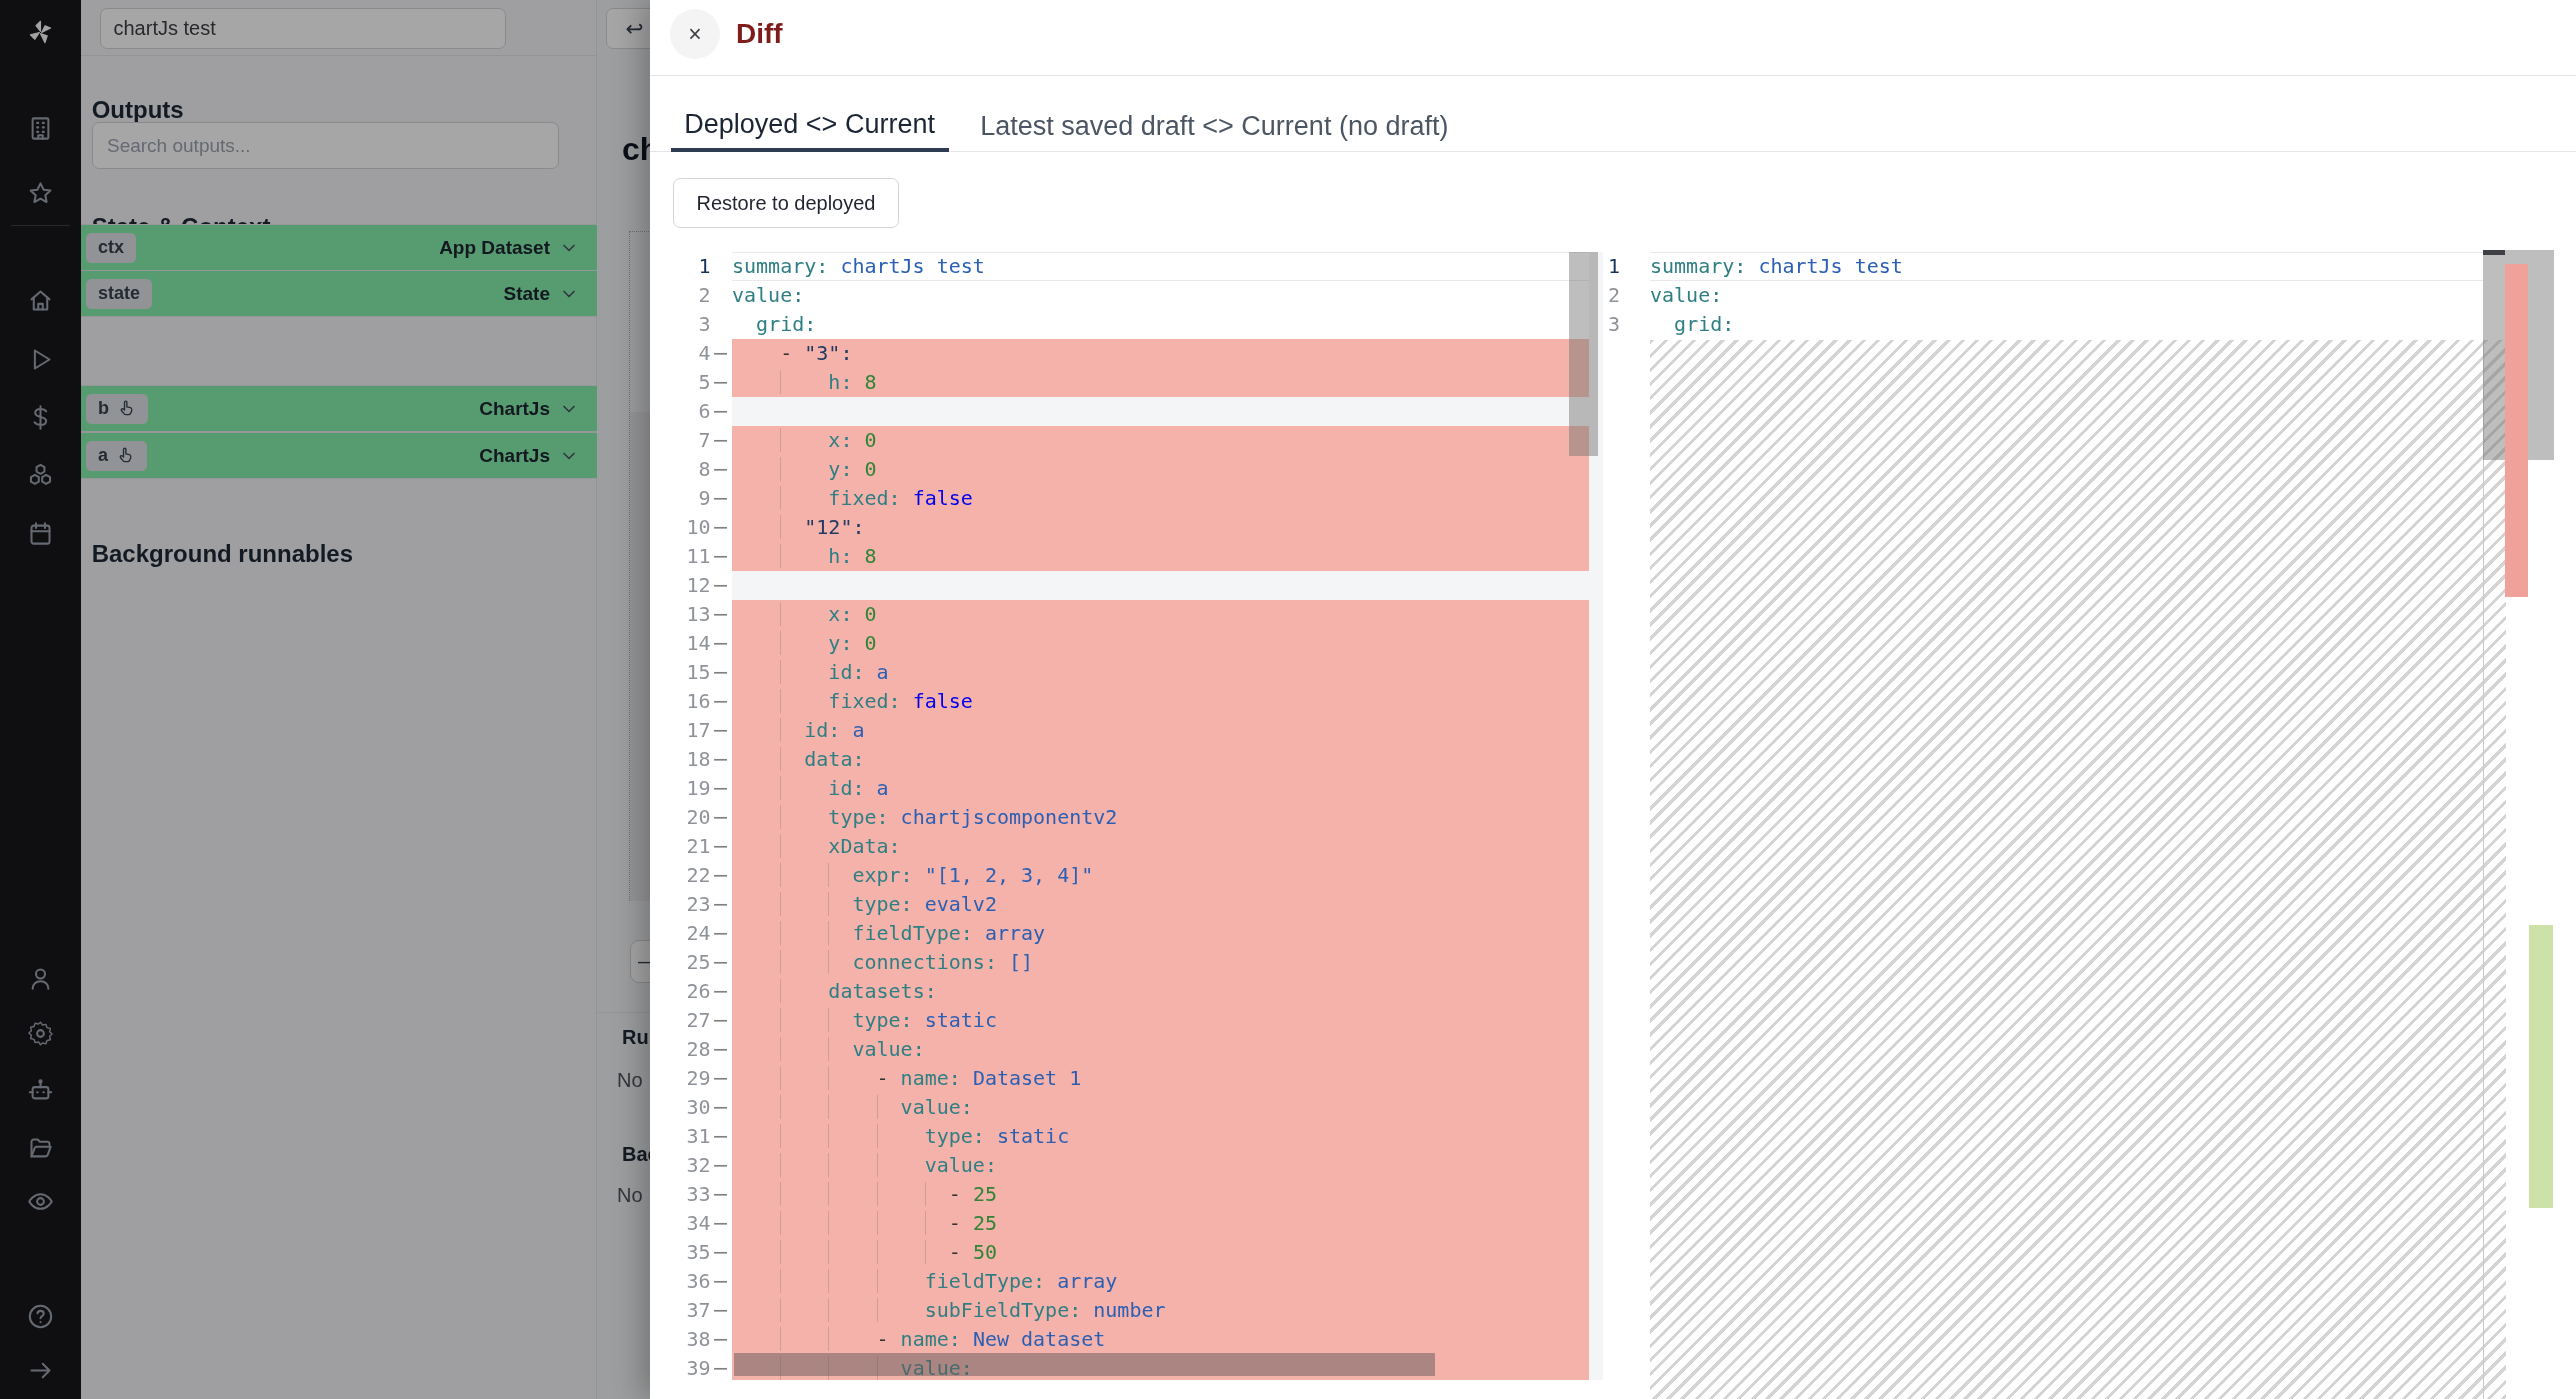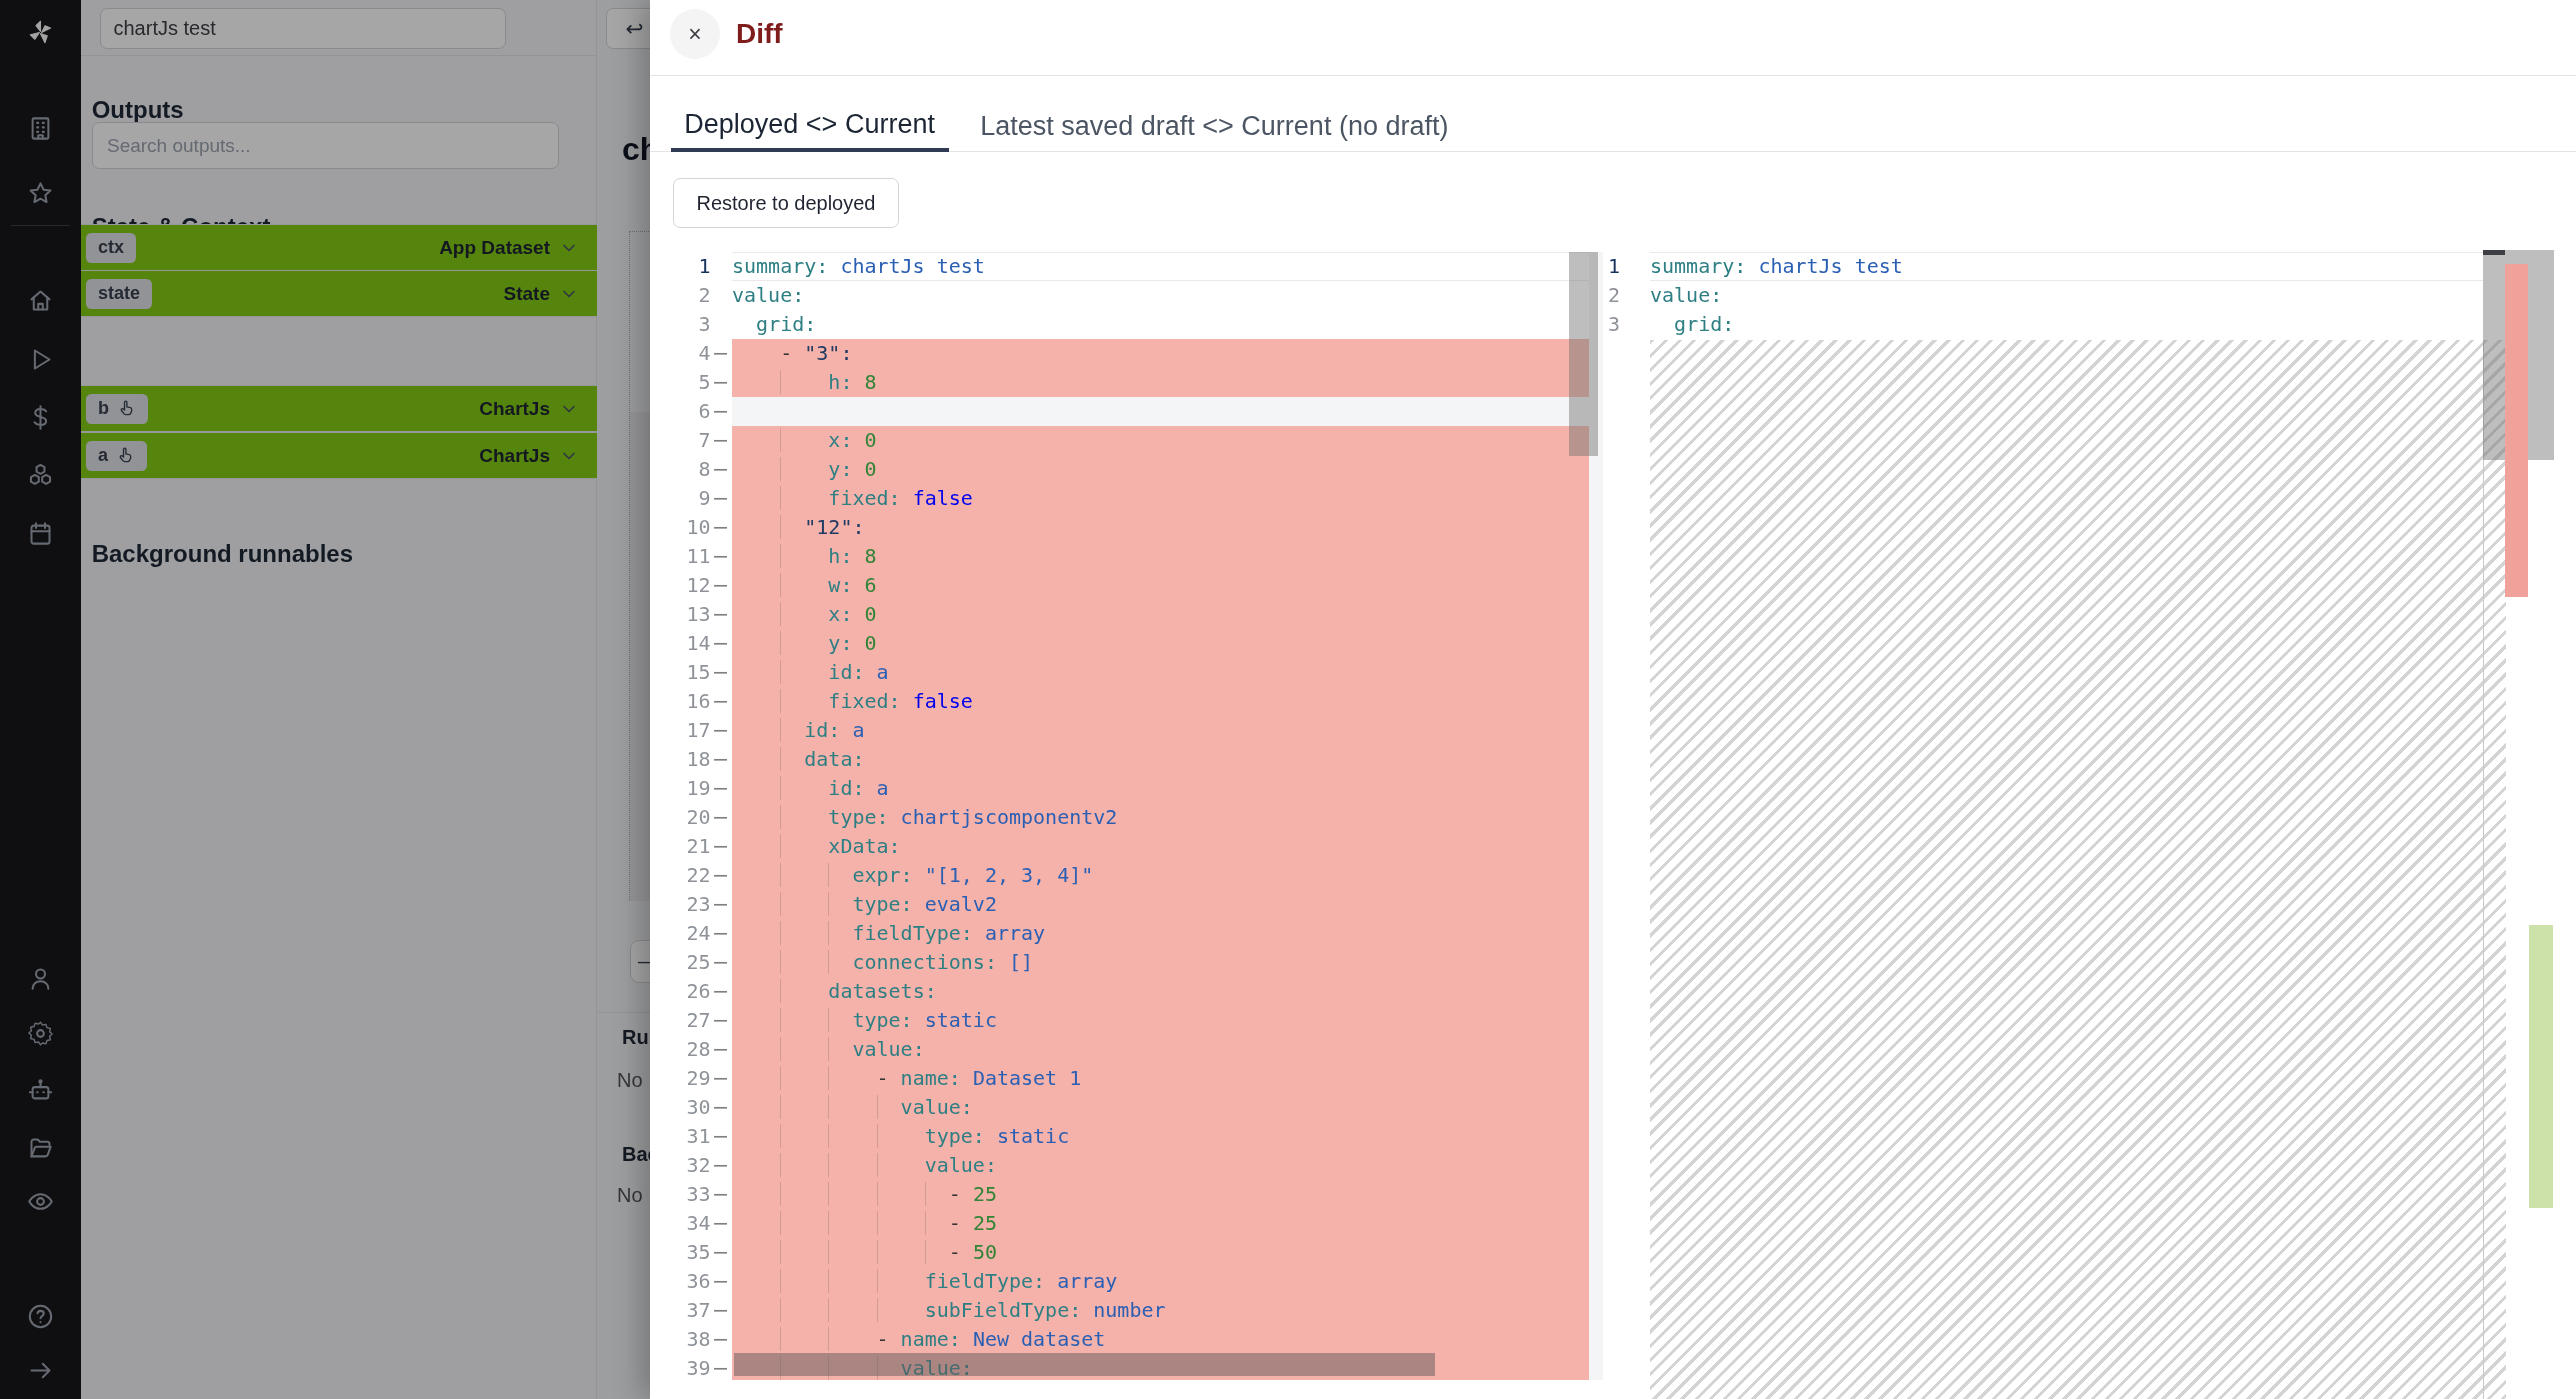--- a/index.html
+++ b/index.html
@@ -17,21 +17,21 @@
 
   
   #panel { position:absolute; left:81px; top:0; width:516px; height:1399px; background:#f4f5f7; border-right:0.9px solid #e4e4e7; z-index:1; }
   #panel-header { position:absolute; left:0; top:0; width:516px; height:56px; border-bottom:0.9px solid #e4e4e7; }
   #app-title-input { position:absolute; left:19px; top:8px; width:406px; height:41px; border:0.9px solid #d4d4d8; border-radius:7.2px;
                      background:#ffffff; font-family:"Liberation Sans",sans-serif; font-size:20px; color:#3f3f46; padding:0 12.5px; outline:none; }
   .panel-h { position:absolute; left:10.7px; font-size:24px; font-weight:700; color:#1f2937;margin-top:23px; }
   #search-input { position:absolute; left:10.7px; top:122px; width:467px; height:47px; border:0.9px solid #d4d4d8; border-radius:7.2px;
                   background:#ffffff; font-family:"Liberation Sans",sans-serif; font-size:19px; color:#374151; padding:0 14.3px; outline:none; }
   #search-input::placeholder { color:#9ca3af; }
-  .out-row { position:absolute; left:0; width:516px; height:47px; background:#84cc16; border-top:0.9px solid #e7e8ea; border-bottom:0.9px solid #e7e8ea;
+  .out-row { position:absolute; left:0; width:516px; height:47px; background:#86efac; border-top:0.9px solid #e7e8ea; border-bottom:0.9px solid #e7e8ea;
              display:flex; align-items:center; padding:0 18px 0 5.4px; }
   .out-badge { background:var(--badge-bg,#dfe2e6); border-radius:5.4px; padding:4.5px 11.6px; font-size:18px; font-weight:700; color:#3a4250;
                display:inline-flex; align-items:center; gap:8px; }
   .out-badge svg { width:19px; height:19px; stroke:#374151; fill:none; stroke-width:1.7; stroke-linecap:round; stroke-linejoin:round; }
   .out-spacer { flex:1; }
   .out-type { font-size:19px; font-weight:700; color:#202733; }
   .out-chev { margin-left:9px; display:inline-flex; }
   .out-chev svg { width:20px; height:20px; stroke:#4b5563; fill:none; stroke-width:2; stroke-linecap:round; stroke-linejoin:round; }
 
   
@@ -350,21 +350,20 @@
               <span class="code"><span>    </span><span class="g4">  </span><span class="tk-qkey">"12":</span></span>
               <span class="lane"></span>
             </div>
             <div class="crow del">
               <span class="gut"><span class="ln">11</span><span class="gdash">−</span></span>
               <span class="code"><span>    </span><span class="g4">    </span><span class="tk-key">h:</span> <span class="tk-num">8</span></span>
               <span class="lane"></span>
             </div>
             <div class="crow del">
               <span class="gut"><span class="ln">12</span><span class="gdash">−</span></span>
-              <span class="code"><span>    </span><span class="g4">    </span><span class="tk-key">w:</span> <span class="tk-num">6</span></span>
               <span class="lane"></span>
             </div>
             <div class="crow del">
               <span class="gut"><span class="ln">13</span><span class="gdash">−</span></span>
               <span class="code"><span>    </span><span class="g4">    </span><span class="tk-key">x:</span> <span class="tk-num">0</span></span>
               <span class="lane"></span>
             </div>
             <div class="crow del">
               <span class="gut"><span class="ln">14</span><span class="gdash">−</span></span>
               <span class="code"><span>    </span><span class="g4">    </span><span class="tk-key">y:</span> <span class="tk-num">0</span></span>

